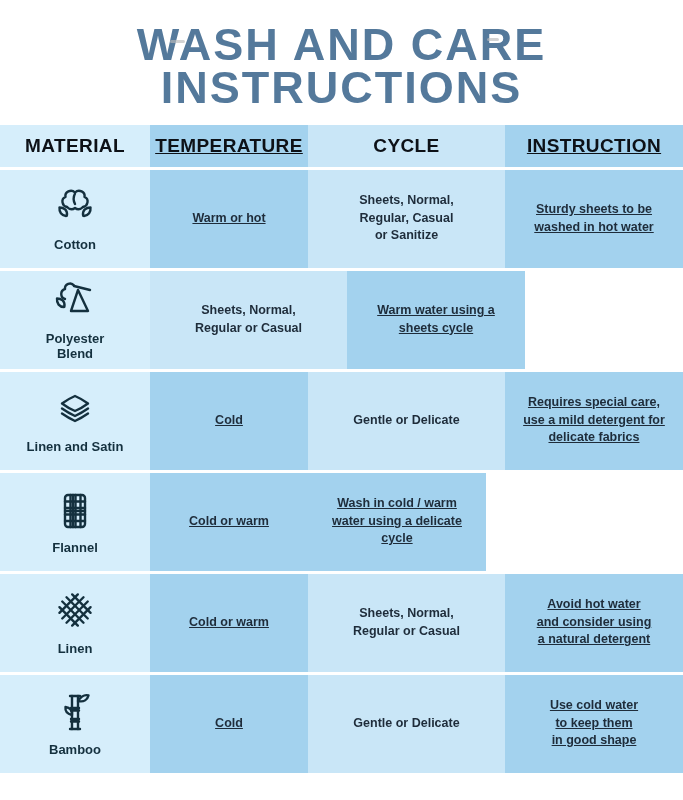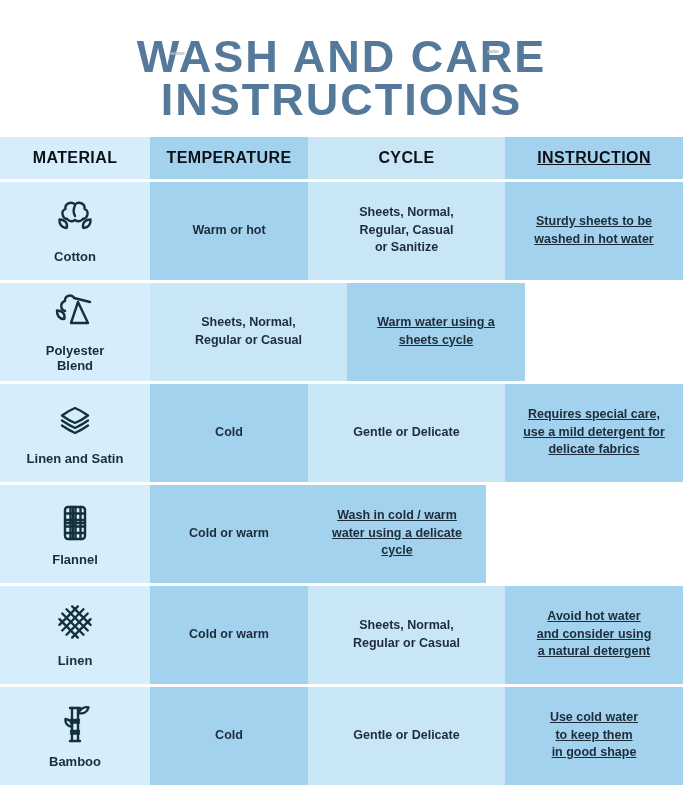--- a/index.html
+++ b/index.html
@@ -17,21 +17,21 @@
     position: absolute;
     height: 3px;
     border-radius: 2px;
     background: #bcbcbc;
     opacity: 0.65;
   }
   .smudge-1 { left: 170px; top: 16px; width: 15px; }
   .smudge-2 { left: 487px; top: 14px; width: 12px; }
 
   .title {
-    margin-top: 36px;
+    margin-top: 24px;
     text-align: center;
     color: var(--title, #54799b);
     font-weight: 800;
     font-size: 45px;
     line-height: 0.95;
     letter-spacing: 2px;
   }
   .title .line { white-space: nowrap; }
 
   .table {
@@ -48,31 +48,31 @@
   .cell {
     display: flex;
     flex-direction: column;
     align-items: center;
     justify-content: center;
     text-align: center;
     box-sizing: border-box;
     padding: 2px 4px;
   }
   .col-material    { width: 150px; }
-  .col-temperature { width: 158px; }
+  .col-temperature { width: 158px; text-decoration: underline; }
   .col-cycle       { width: 197px; }
   .col-instruction { width: 178px; text-decoration: underline; }
 
   .bg-light  { background: var(--cell-light,  #d6eefb); }
   .bg-light2 { background: var(--cell-light2, #c9e6f7); }
   .bg-dark   { background: var(--cell-dark,   #a3d2ee); }
 
   .header-cell {
     font-weight: bold;
-    font-size: 16px;
+    font-size: 19px;
     letter-spacing: 0.4px;
     color: var(--header-text, #0d1117);
   }
 
   .body-text {
     font-weight: bold;
     font-size: 12.5px;
     line-height: 1.4;
     color: var(--body-text, #1e2c3a);
     white-space: pre-line;

